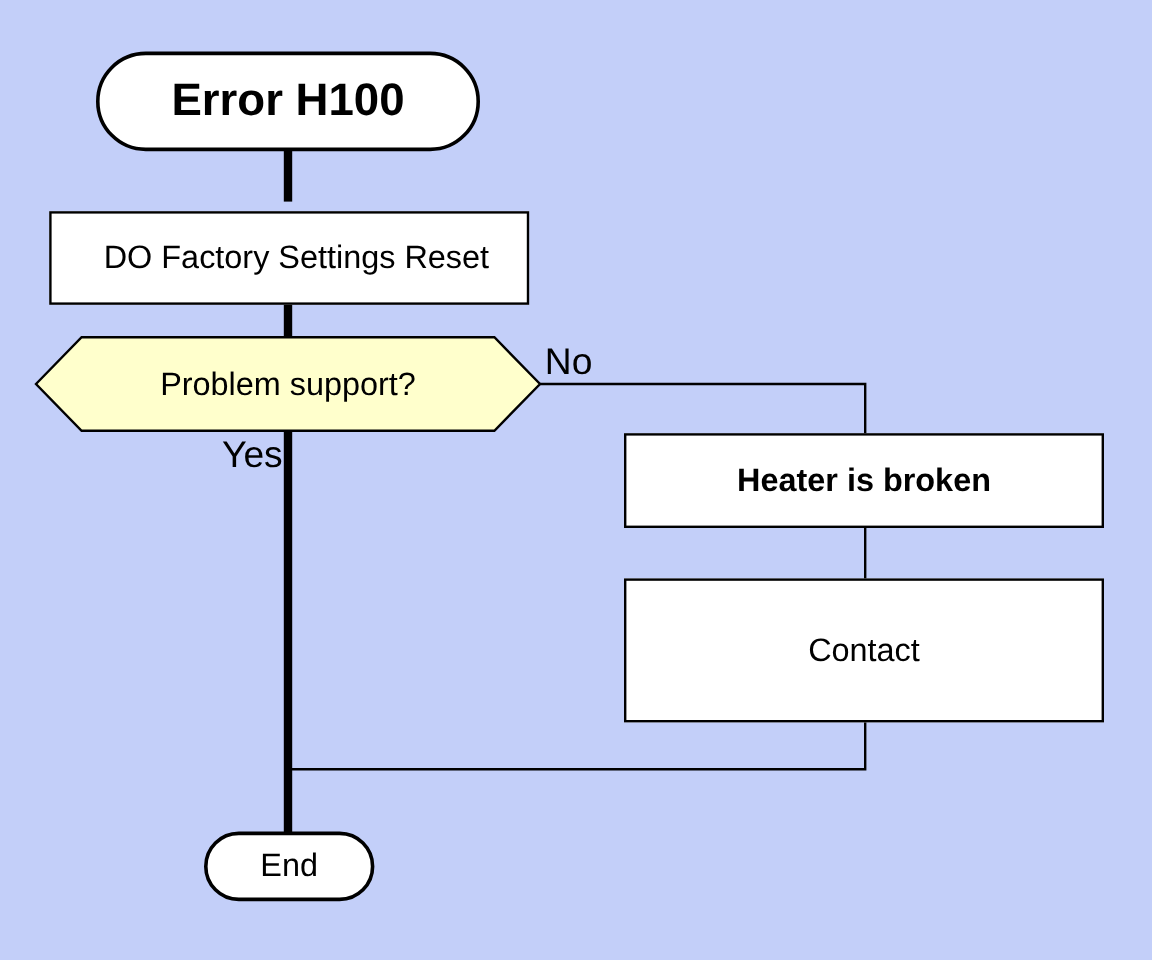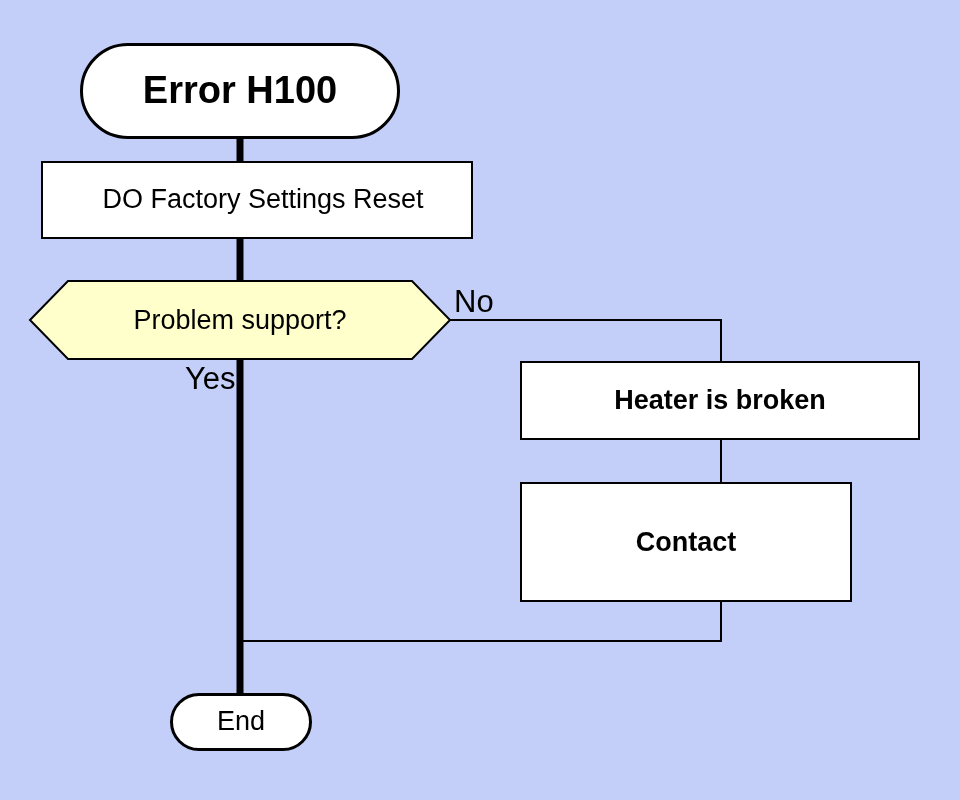--- a/index.html
+++ b/index.html
@@ -33,28 +33,28 @@
     line-height: 1.3;
   }
 
   .terminator {
     border-width: 3px;
     border-radius: 999px;
   }
 
   .node.start {
     left: 80px; top: 43px;
-    width: 320px; height: 96px;
+    width: 320px; height: 83px;
     font-size: 38px;
     font-weight: bold;
   }
 
   .node.process {
-    left: 41px; top: 161px;
-    width: 432px; height: 78px; padding-left: 12px;
+    left: 41px; top: 176px;
+    width: 400px; height: 78px; padding-left: 12px;
   }
 
   .decision-label {
     position: absolute;
     left: 30px; top: 281px;
     width: 420px; height: 78px;
     display: flex;
     align-items: center;
     justify-content: center;
     font-size: 27px;
@@ -67,24 +67,23 @@
   .edge-label.no  { left: 454px; top: 284px; }
   .edge-label.yes { left: 164px; top: 361px; margin-left: 21px; }
 
   .node.heater {
     left: 520px; top: 361px;
     width: 400px; height: 79px; font-weight: bold;
   }
 
   .node.contact {
     left: 520px; top: 482px;
-    width: 332px; height: 120px;
+    width: 400px; height: 120px;
     flex-direction: column;
     line-height: 37px;
-    font-weight: bold;
   }
 
   .node.end {
     left: 170px; top: 693px;
     width: 142px; height: 58px;
     font-size: 27px;
   }
 </style>
 </head>
 <body>

